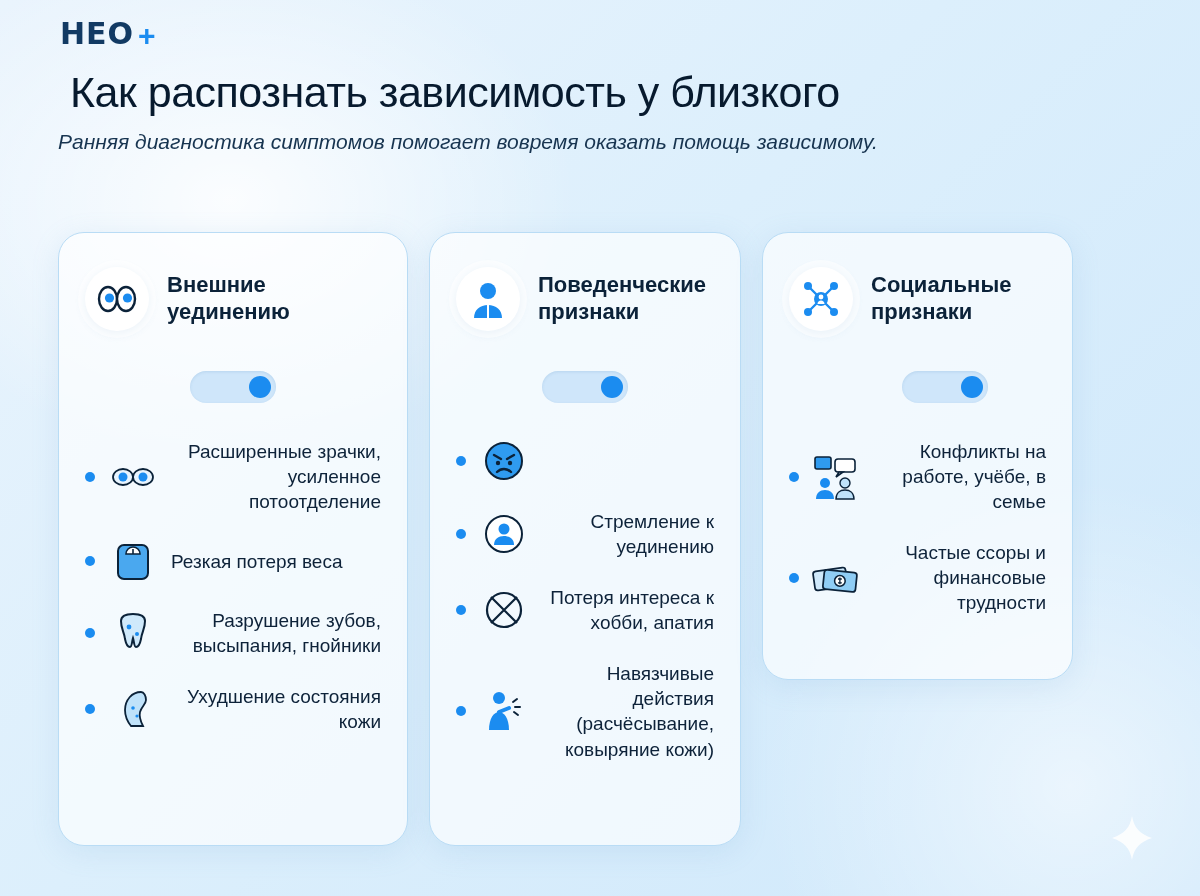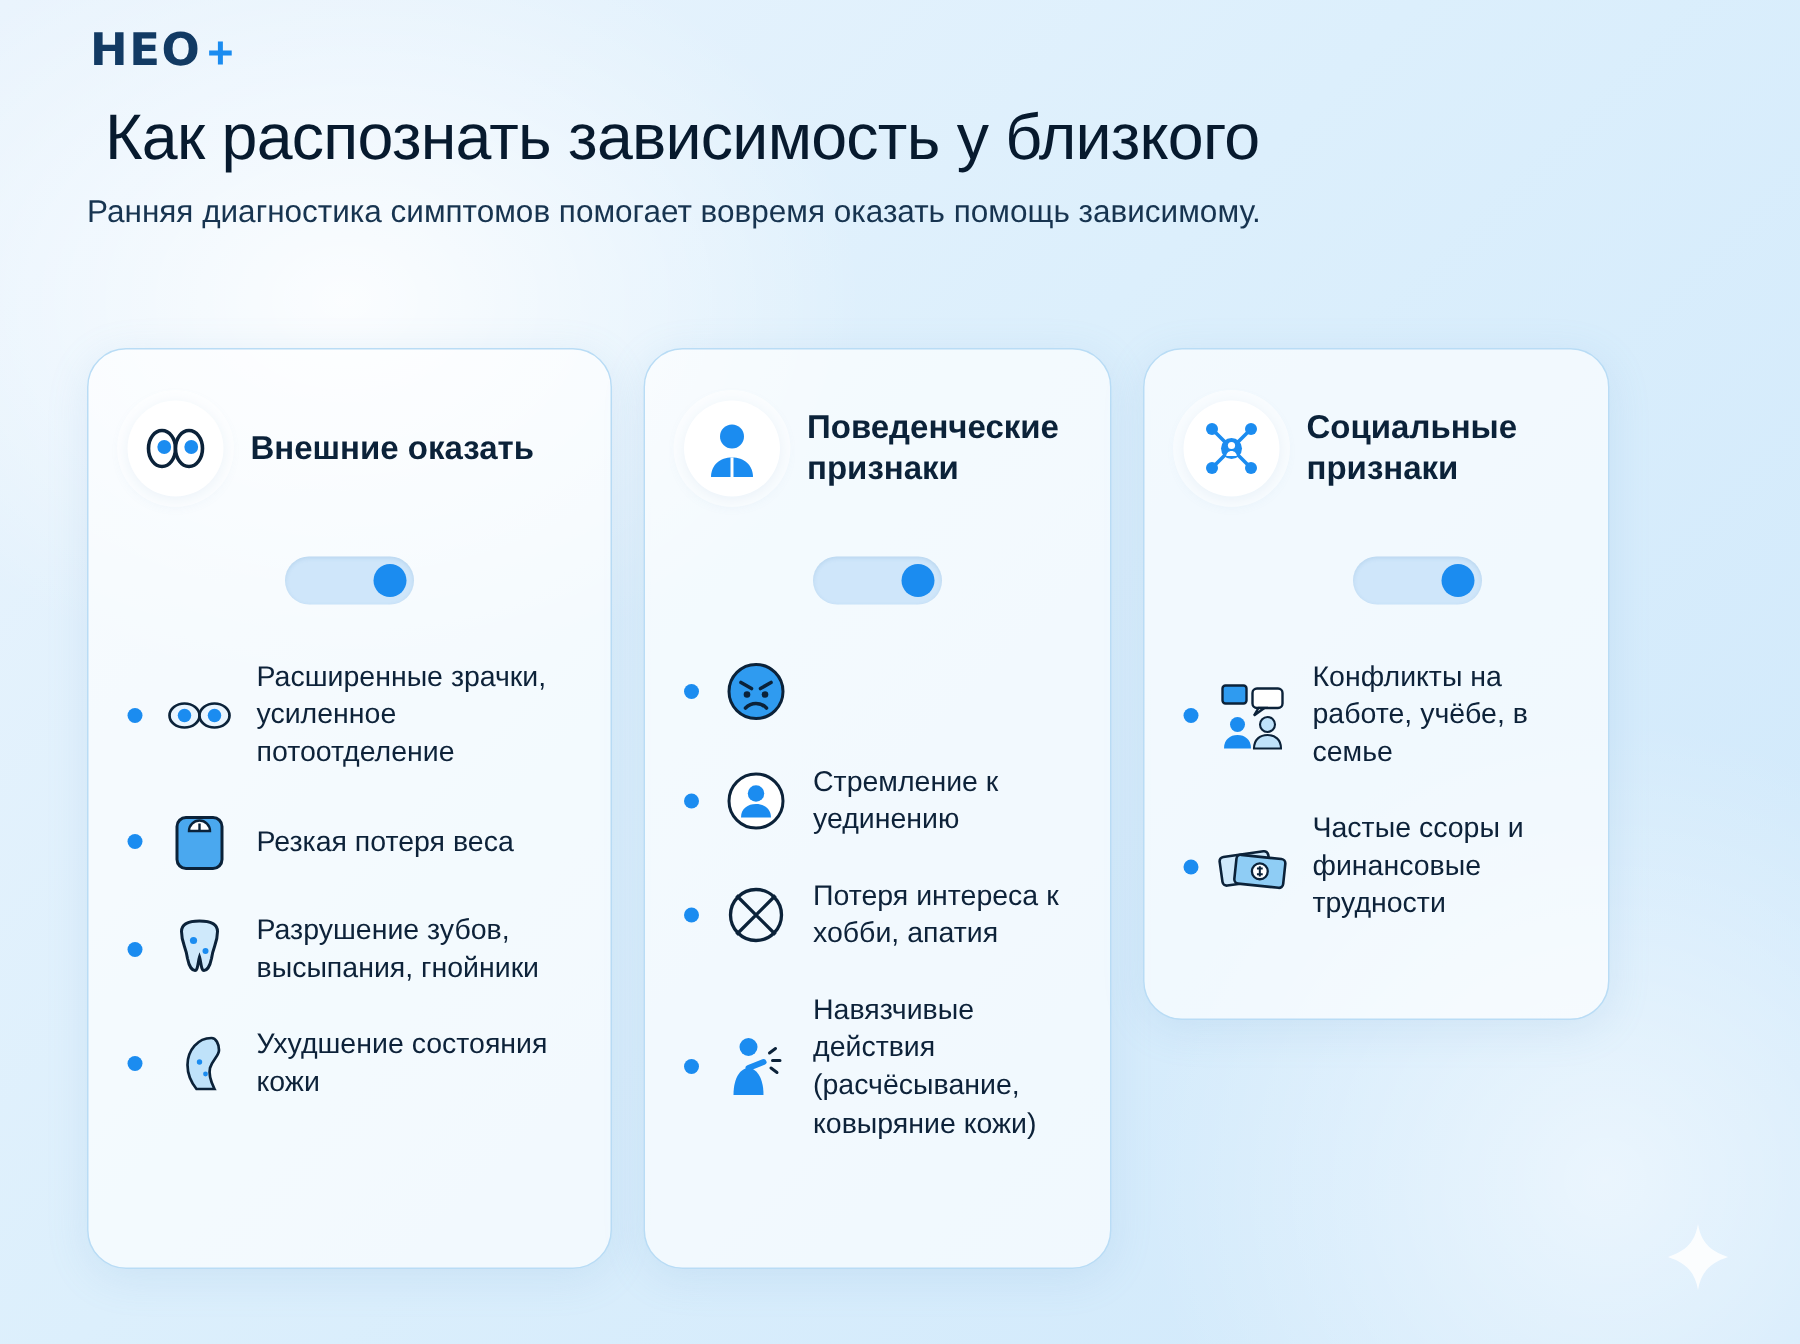--- a/index.html
+++ b/index.html
@@ -61,20 +61,21 @@
     width: 1100px;
   }
   .subtitle {
     position: absolute;
     left: 58px; top: 126px;
     font-size: 21px;
     line-height: 1.5;
     color: #173450;
     width: 900px;
     font-weight: 400;
+    font-style: italic;
   }
   .cards {
     position: absolute;
     left: 58px; top: 232px;
     width: 1090px;
     display: flex;
     gap: 21px;
     align-items: flex-start;
   }
   .card {
@@ -152,20 +153,21 @@
     width: 52px;
     flex: 0 0 auto;
     display: flex;
     align-items: center;
     justify-content: center;
   }
   .item-text {
     font-size: 19px;
     line-height: 1.32;
     color: #0d2239;
+    text-align: right;
   }
   .sparkle {
     position: absolute;
     right: 44px; bottom: 34px;
     width: 48px; height: 48px;
     opacity: 0.9;
   }
 </style>
 </head>
 <body>
@@ -186,21 +188,21 @@
   <div class="card card-1">
     <div class="card-head">
       <div class="head-icon">
         <svg width="44" height="34" viewBox="0 0 44 34" aria-hidden="true">
           <ellipse cx="13" cy="17" rx="9" ry="12" fill="#fff" stroke="#0b2239" stroke-width="2.4"></ellipse>
           <ellipse cx="31" cy="17" rx="9" ry="12" fill="#fff" stroke="#0b2239" stroke-width="2.4"></ellipse>
           <circle cx="14.5" cy="16" r="4.6" fill="#1b8cf0"></circle>
           <circle cx="32.5" cy="16" r="4.6" fill="#1b8cf0"></circle>
         </svg>
       </div>
-      <div class="card-title">Внешние оказать</div>
+      <div class="card-title">Внешние уединению</div>
     </div>
 
     <div class="toggle-row">
       <div class="toggle">
         <div class="knob"></div>
       </div>
     </div>
 
     <ul class="items">
       <li class="item">

